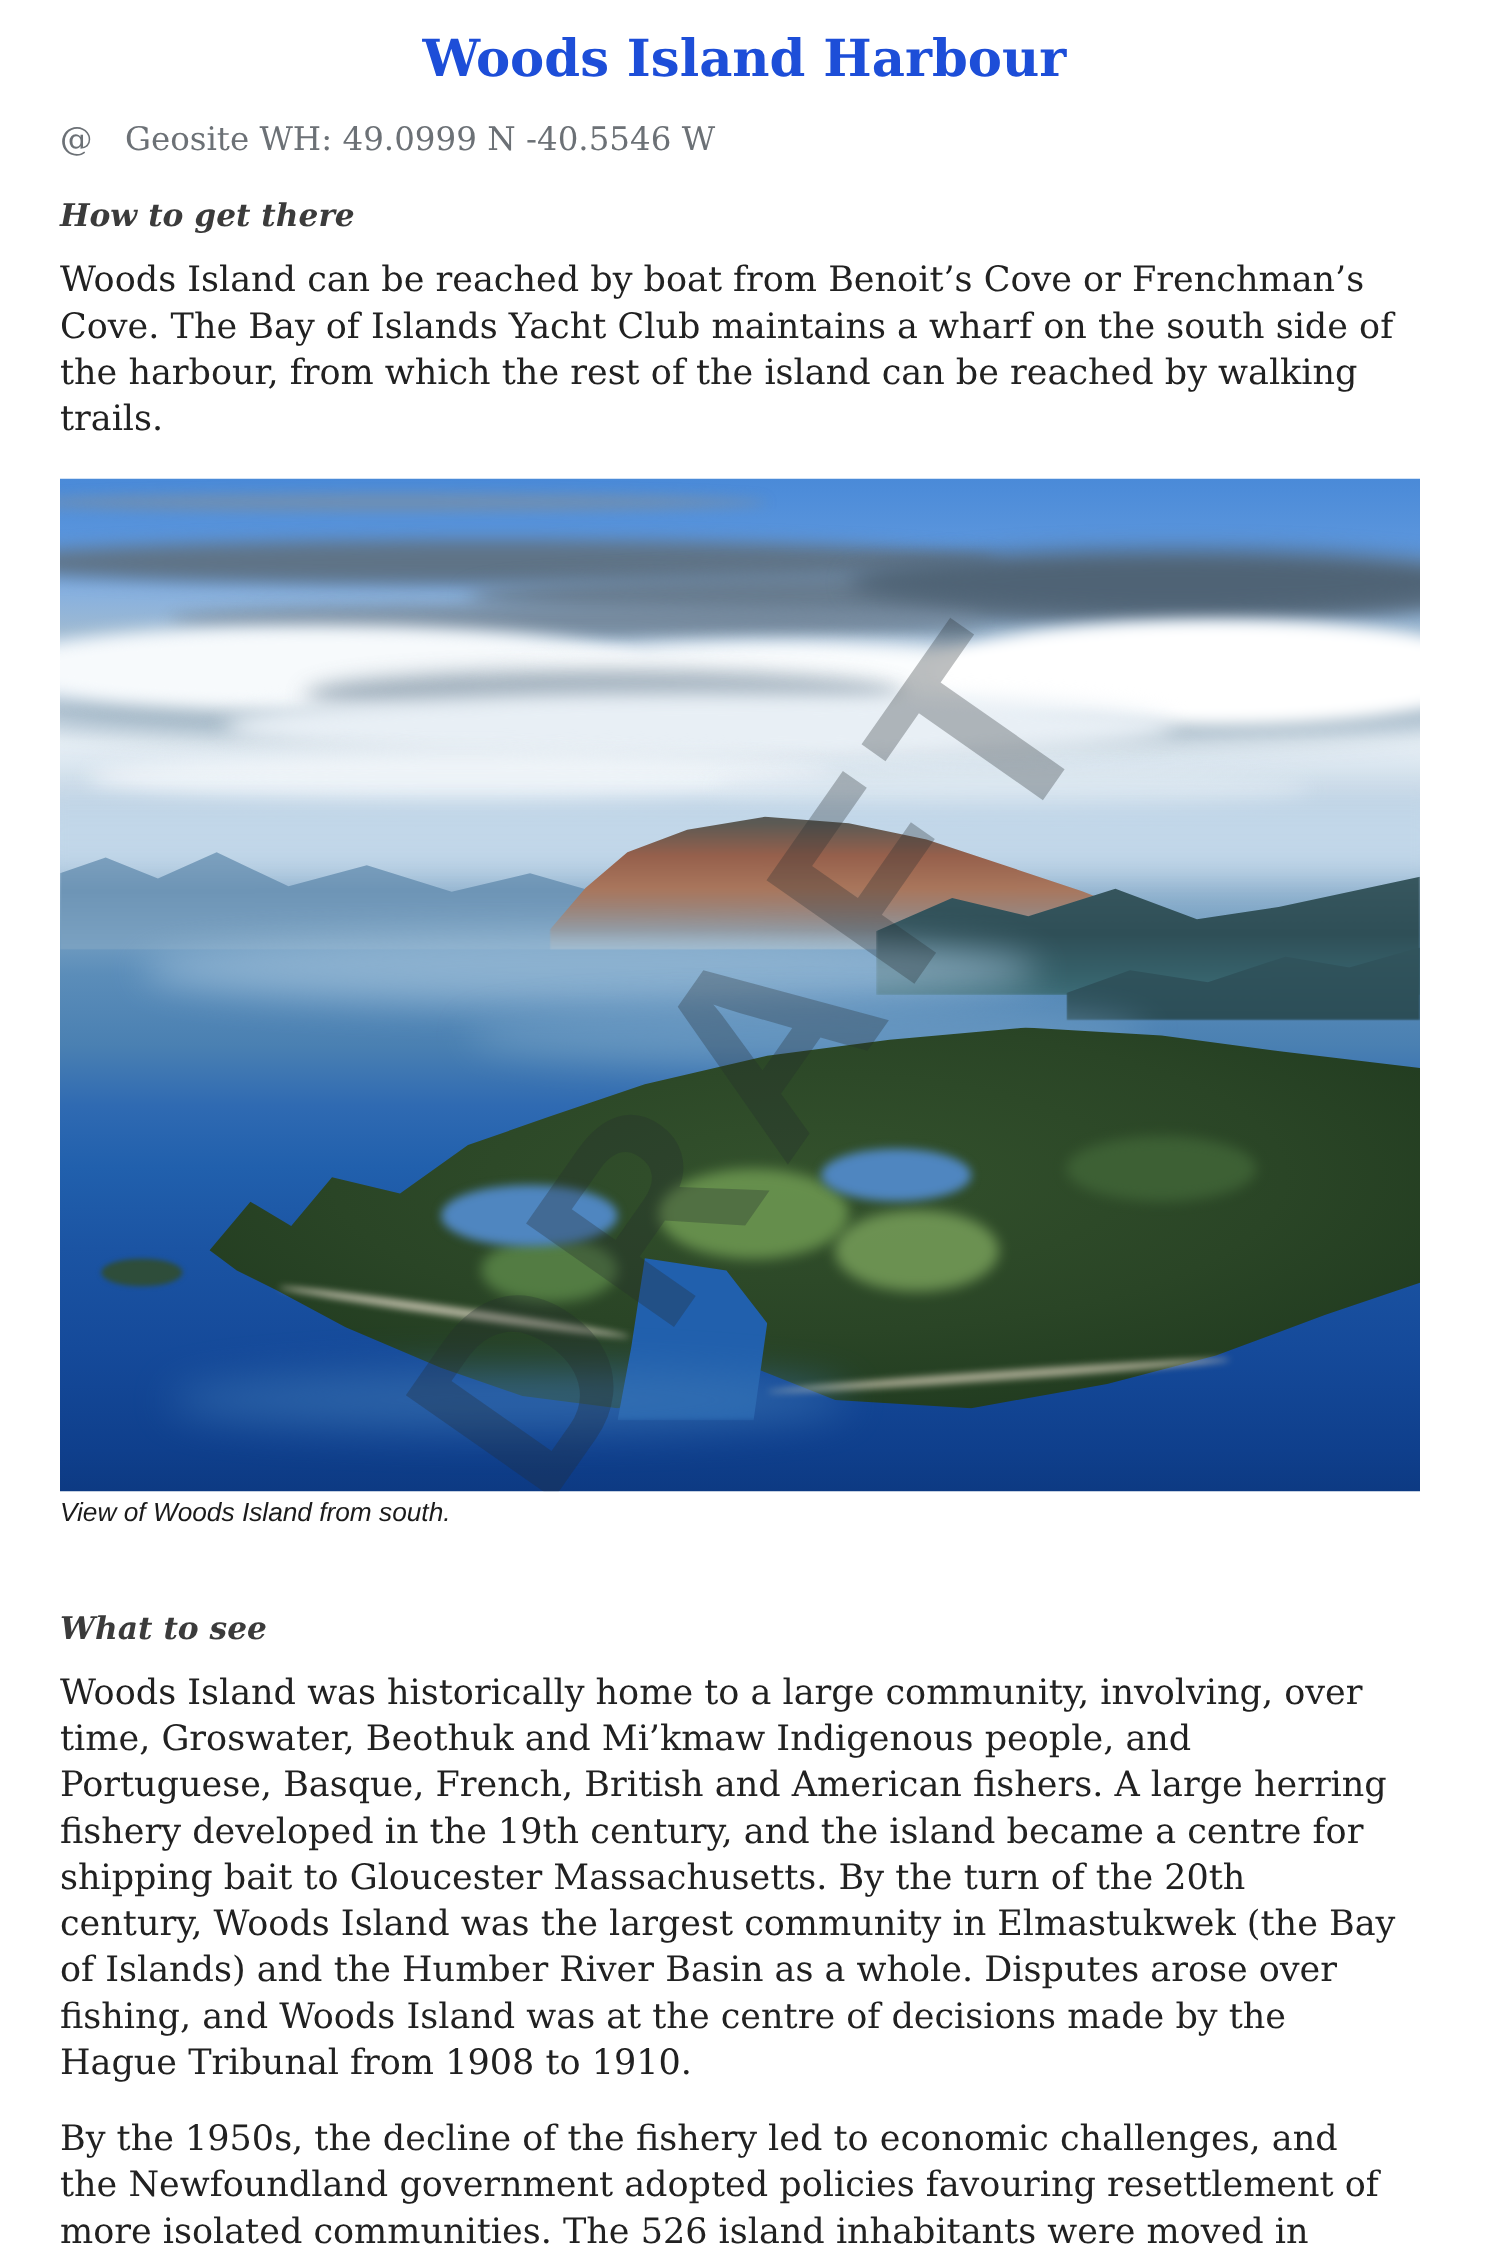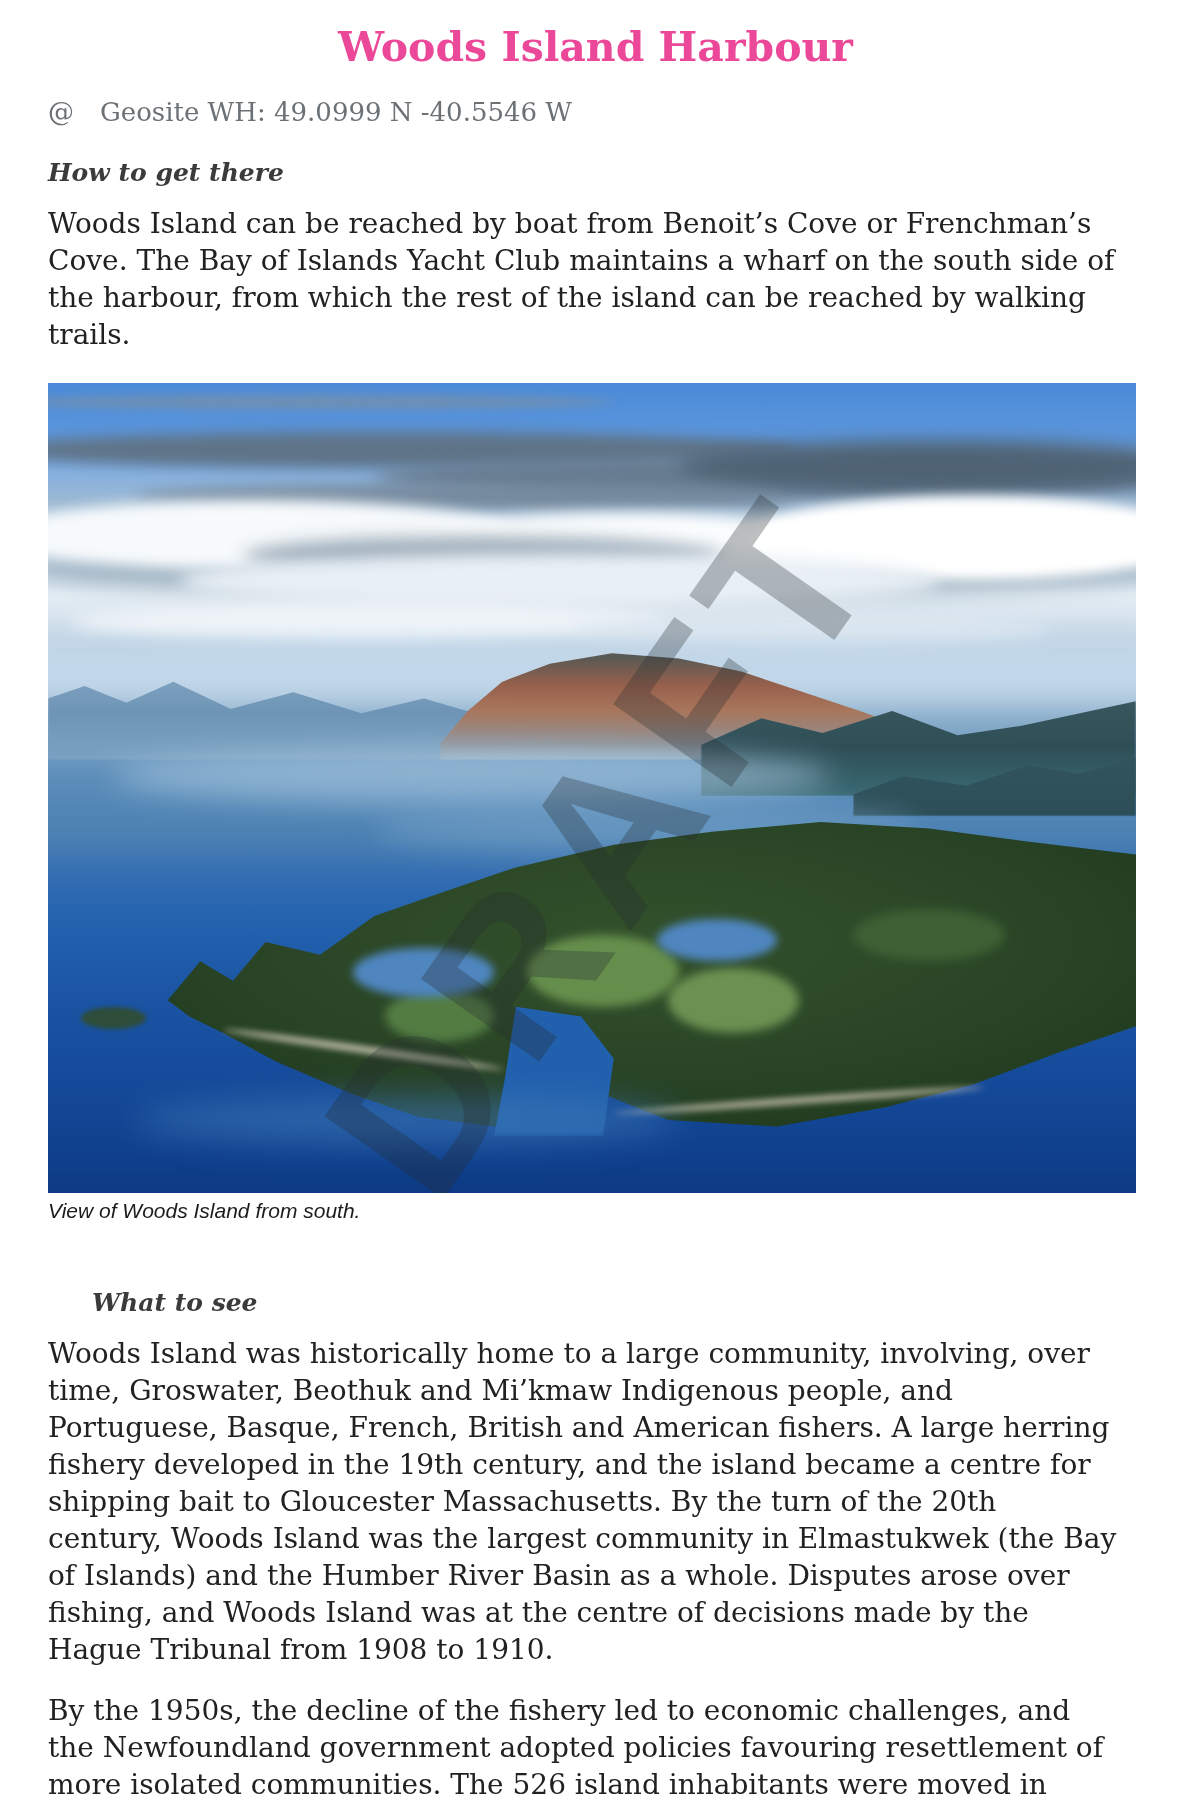--- a/index.html
+++ b/index.html
@@ -4,21 +4,21 @@
 <style>
   * { margin:0; padding:0; box-sizing:border-box; }
   html,body { background:#ffffff; }
   body {
     width:1191px; height:1797px; overflow:hidden; position:relative;
     font-family:"DejaVu Serif", serif; color:#212121;
   }
   .page { padding:18px 48px 0 48px; }
 
   h1.title {
-    font-size:41px; font-weight:bold; color:#ec4899;
+    font-size:41px; font-weight:bold; color:#1d4ed8;
     text-align:center; line-height:50px; margin-top:4px;
   }
   .geosite {
     margin-top:24px; display:flex; align-items:baseline;
     color:#6c7176; font-size:26px; line-height:32px;
   }
   .geosite .at { width:52px; display:inline-block; }
   h2.section-heading {
     font-style:italic; font-weight:bold; color:#3b3b3b;
     font-size:25px; line-height:46px; margin-top:22px;
@@ -112,21 +112,21 @@
     font-family:"Liberation Sans", sans-serif;
     font-size:210px; font-weight:bold; letter-spacing:16px;
     color:rgba(38,42,48,0.30); white-space:nowrap; line-height:1;
     user-select:none;
   }
 
   figcaption.photo-caption {
     font-family:Liberation Sans, sans-serif; font-style:italic;
     font-size:21px; color:#1b1b1b; line-height:26px; margin-top:5px;
   }
-  .what-to-see-heading { margin-top:56px !important;margin-left:44px; }
+  .what-to-see-heading { margin-top:56px !important; }
 </style>
 </head>
 <body>
 
 <div class="page">
 
   <h1 class="title">Woods Island Harbour</h1>
 
   <div class="geosite">
     <span class="at">@</span>

